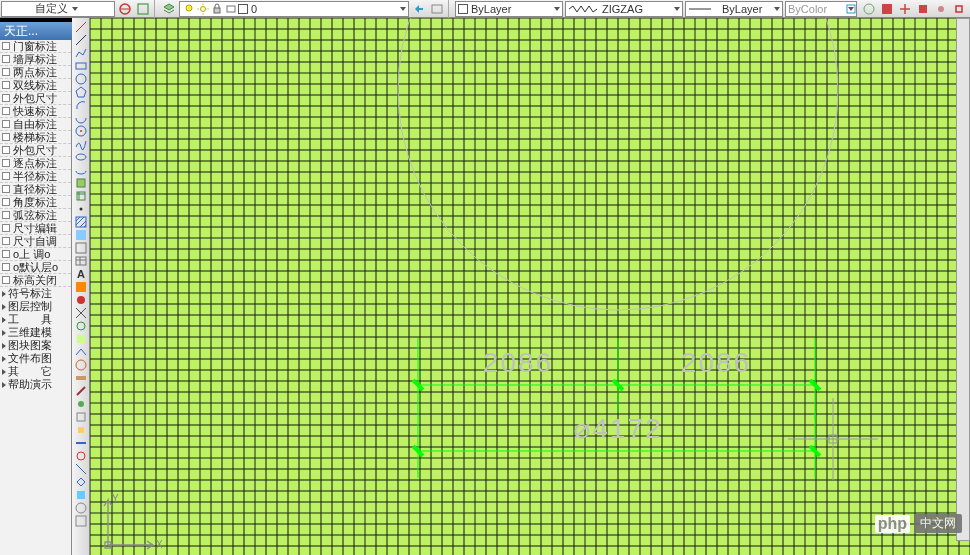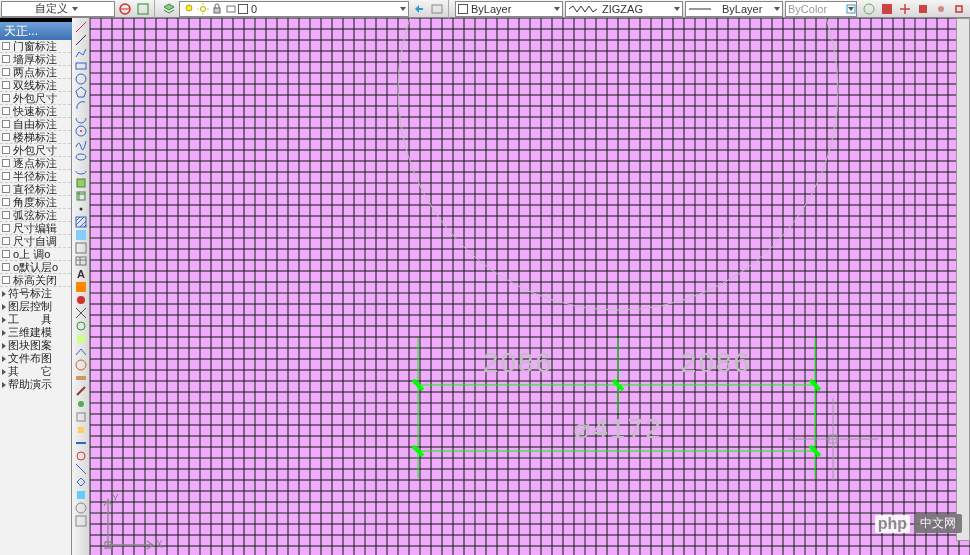--- a/index.html
+++ b/index.html
@@ -65,21 +65,21 @@
     position: absolute; left: 72px; top: 18px; width: 18px; bottom: 0;
     background: linear-gradient(90deg,#f4f4f4,#d9d9d9);
     border-right: 1px solid #888;
     display: flex; flex-direction: column; align-items: center;
     padding-top: 2px; gap: 0;
   }
   .tool-col .tb-btn { width: 16px; height: 13px; margin: 0; }
 
   .canvas {
     position: absolute; left: 90px; top: 18px; right: 0; bottom: 0;
-    background: #f0abfc;
+    background: #bef264;
   }
   .canvas svg { width: 100%; height: 100%; }
   .grid-line { stroke: #182818; stroke-width: 1; }
   .grid-minor { stroke: #101810; stroke-width: 1; }
   .dim-line { stroke: #00ff00; stroke-width: 1; }
   .dim-handle { fill: #00ff00; }
   .dim-text { fill: #c0c0c0; font-family: Arial; font-size: 28px; letter-spacing: 2px; }
   .circle { fill: none; stroke: #c0c0c0; stroke-width: 1; }
   .cross { stroke: #9a9a9a; stroke-width: 1; }
   .ucs { stroke: #888; stroke-width: 1.3; fill: none; }

